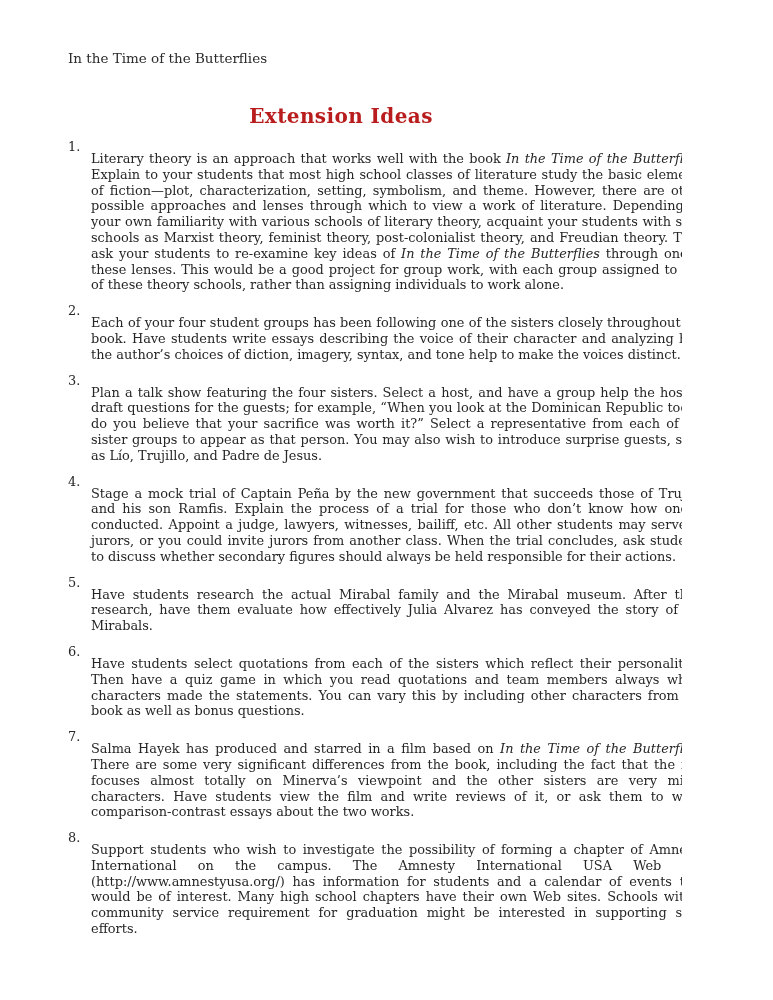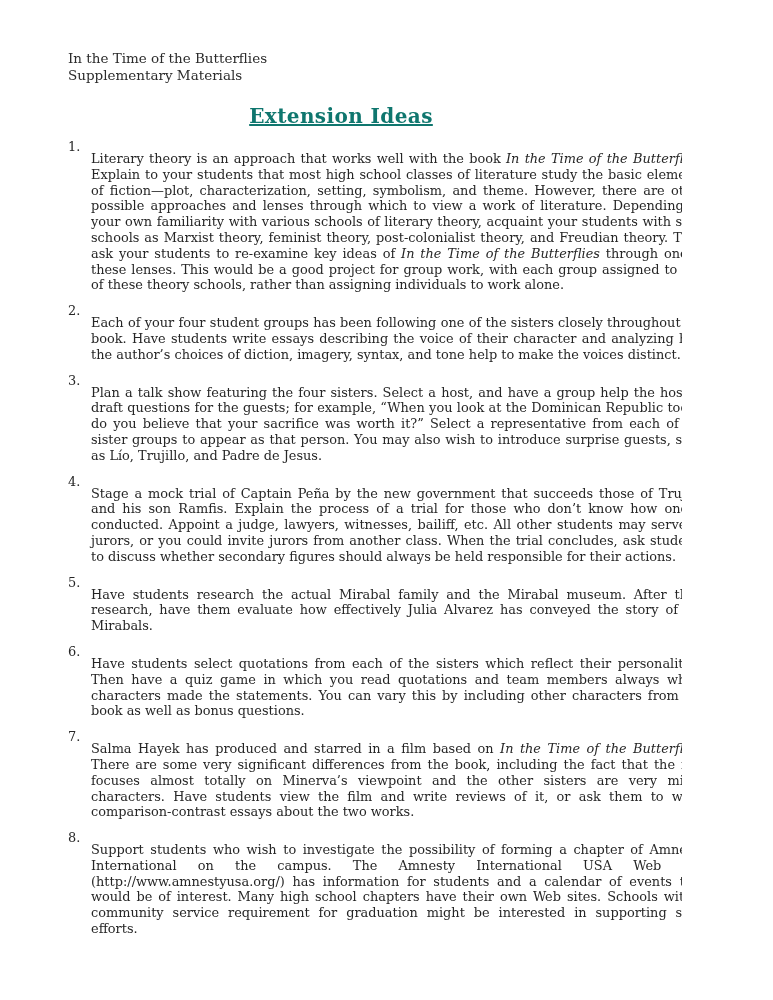--- a/index.html
+++ b/index.html
@@ -28,22 +28,21 @@
   .doc-title {
     position: absolute;
     top: 104px;
     left: 0;
     width: 100%;
     margin: 0;
     text-align: center;
     font-size: 20px;
     font-weight: bold;
     letter-spacing: 0.4px;
-    color: #0f766e;
-    text-decoration: underline;
+    color: #b91c1c;
   }
   .idea-list {
     position: absolute;
     top: 139px;
     left: 68px;
     width: 638px;
   }
   .idea-item {
     display: flex;
     margin-bottom: 10px;
@@ -82,21 +81,20 @@
     color: #2b2b2b;
   }
 </style>
 </head>
 <body>
 
 <div class="page">
 
   <div class="doc-header">
     <div>In the Time of the Butterflies</div>
-    <div>Supplementary Materials</div>
   </div>
 
   <h1 class="doc-title">Extension Ideas</h1>
 
   <div class="idea-list">
     <div class="idea-item">
       <span class="idea-number">1.</span>
       <span class="idea-text"><span>Literary theory is an approach that works well with the book </span><i>In the Time of the Butterflies.</i><span> Explain to your students that most high school classes of literature study the basic elements of fiction—plot, characterization, setting, symbolism, and theme. However, there are other possible approaches and lenses through which to view a work of literature. Depending on your own familiarity with various schools of literary theory, acquaint your students with such schools as Marxist theory, feminist theory, post-colonialist theory, and Freudian theory. Then ask your students to re-examine key ideas of </span><i>In the Time of the Butterflies</i><span> through one of these lenses. This would be a good project for group work, with each group assigned to one of these theory schools, rather than assigning individuals to work alone.</span></span>
     </div>
 

